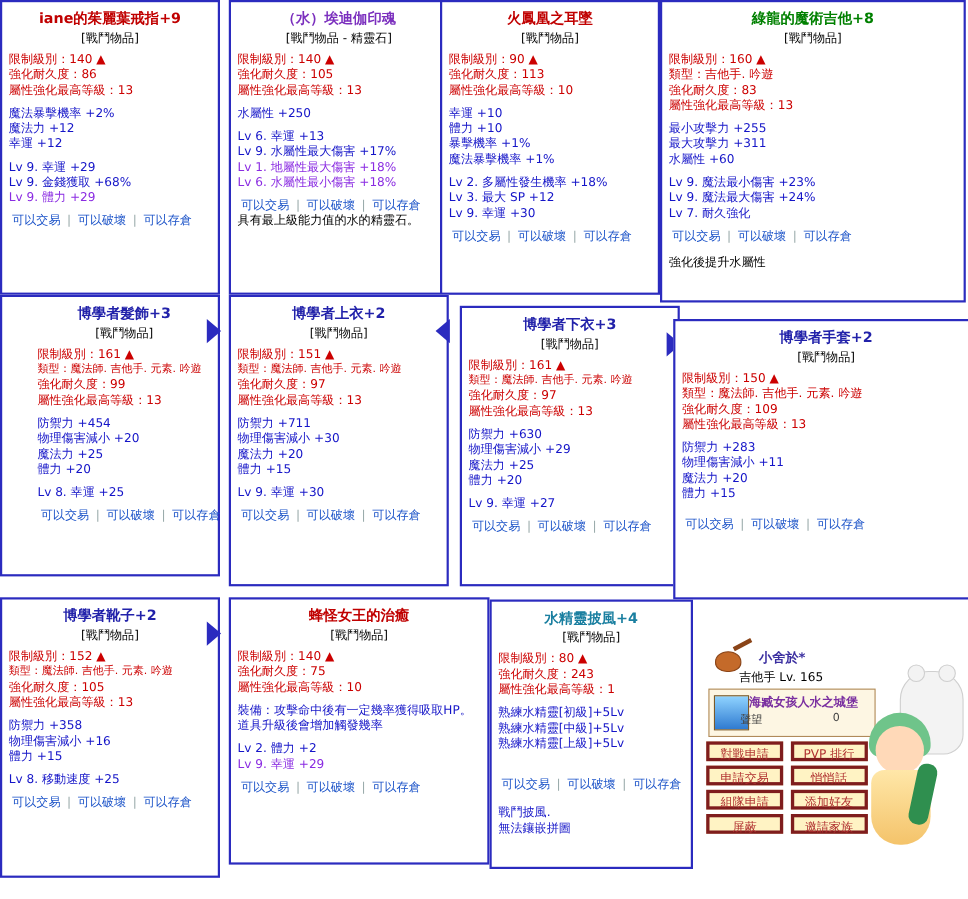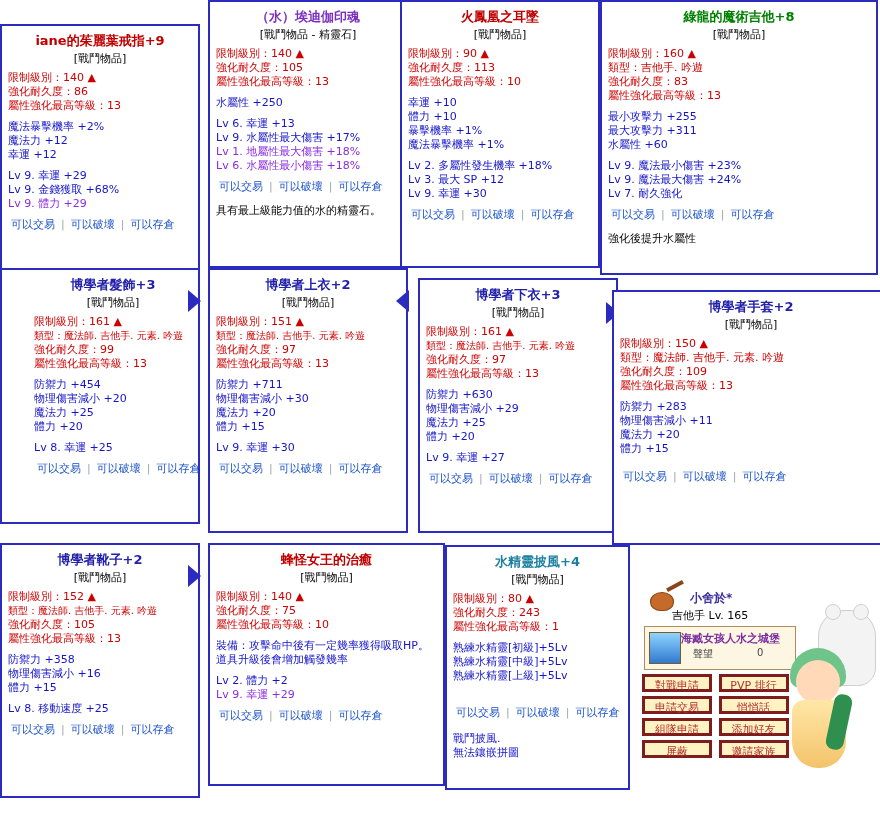--- a/index.html
+++ b/index.html
@@ -72,21 +72,21 @@
     color:#000;font-size:11px;
   }
   .guild-box{
     position:absolute;left:14px;top:48px;width:150px;height:42px;
     border:1px solid #b08a5a;background:#fdf6e3;
   }
   .guild-name{
     position:absolute;left:36px;top:4px;color:#7a2fa0;font-size:11px;font-weight:bold;
   }
   .guild-sub{
-    position:absolute;left:48px;top:20px;color:#444;font-size:10px;
+    position:absolute;left:28px;top:20px;color:#444;font-size:10px;
   }
   .guild-cnt{
     position:absolute;left:112px;top:20px;color:#444;font-size:10px;
   }
   .guild-emblem{
     position:absolute;left:4px;top:5px;width:30px;height:30px;
     background:linear-gradient(#8fd3ff,#2f7ad0);
     border:1px solid #7a5a2a;
   }
   .btns{position:absolute;left:12px;top:96px;width:160px;}
@@ -143,21 +143,21 @@
     border:1px solid #8a4418;
   }
   .lute-neck{
     position:absolute;left:16px;top:0px;width:18px;height:4px;
     background:#8a4418;transform:rotate(-28deg);
   }
 </style>
 </head>
 <body>
 
-<div class="tip" style="left:0px;top:0px;width:200px;height:268px;margin-top:24px;">
+<div class="tip" style="left:0px;top:0px;width:200px;height:268px;">
   <div class="title">iane的茱麗葉戒指+9</div>
   <div class="subtitle">[戰鬥物品]</div>
   <div class="line red">限制級別：140  ▲</div>
   <div class="line red">強化耐久度：86</div>
   <div class="line red">屬性強化最高等級：13</div>
   <div class="sp"></div>
   <div class="line blue">魔法暴擊機率 +2%</div>
   <div class="line blue">魔法力 +12</div>
   <div class="line blue">幸運 +12</div>
   <div class="sp"></div>
@@ -178,21 +178,21 @@
   <div class="sp"></div>
   <div class="line blue">水屬性 +250</div>
   <div class="sp"></div>
   <div class="line blue">Lv 6.  幸運  +13</div>
   <div class="line blue">Lv 9.  水屬性最大傷害   +17%</div>
   <div class="line purple">Lv 1.  地屬性最大傷害   +18%</div>
   <div class="line purple">Lv 6.  水屬性最小傷害   +18%</div>
   <div class="footer">
     <span>可以交易</span><span class="sep">|</span><span>可以破壞</span><span class="sep">|</span><span>可以存倉</span>
   </div>
-  <div class="line" style="margin-top:10px;color:#000;">具有最上級能力值的水的精靈石。</div>
+  <div class="line" style="color:#000;">具有最上級能力值的水的精靈石。</div>
 </div>
 
 <div class="tip" style="left:400px;top:0px;width:200px;height:268px;">
   <div class="title">火鳳凰之耳墜</div>
   <div class="subtitle">[戰鬥物品]</div>
   <div class="line red">限制級別：90  ▲</div>
   <div class="line red">強化耐久度：113</div>
   <div class="line red">屬性強化最高等級：10</div>
   <div class="sp"></div>
   <div class="line blue">幸運 +10</div>

